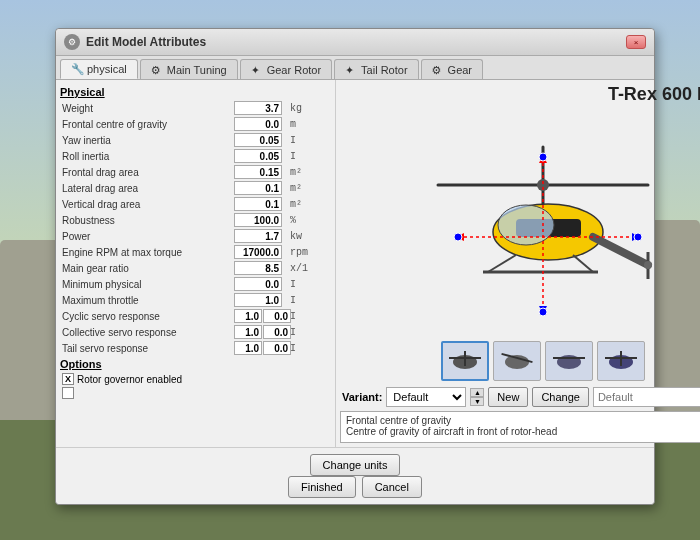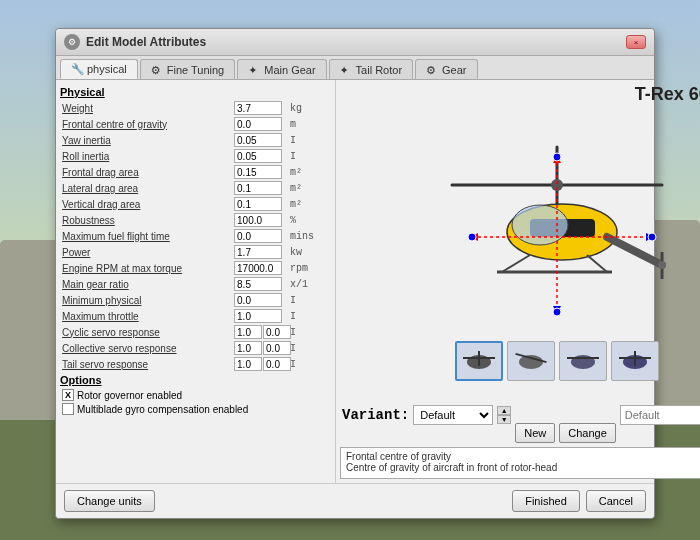--- a/index.html
+++ b/index.html
@@ -161,38 +161,38 @@
       border-collapse: collapse;
     }
     .attr-table td {
       padding: 1px 2px;
       font-size: 10px;
       color: #222;
     }
     .attr-table .label-cell {
       width: 160px;
       color: #333;
-      text-decoration: underline;
     }
     .attr-table .value-cell {
       width: 50px;
     }
     .attr-table .unit-cell {
       width: 40px;
       color: #555;
       font-family: Liberation Mono, monospace;
     }
     .value-input {
       width: 48px;
       height: 14px;
       border: 1px solid #aaa;
       background: white;
       font-size: 10px;
       padding: 0 2px;
-      text-align: left;
+      text-align: right;
+      font-weight: bold;
     }
 
     
     .right-panel {
       flex: 1;
       display: flex;
       flex-direction: column;
       align-items: center;
       padding: 4px;
     }
@@ -249,23 +249,22 @@
     
     .variant-row {
       display: flex;
       align-items: center;
       gap: 4px;
       margin-top: 6px;
       width: 100%;
       padding: 0 2px;
     }
     .variant-label {
-      font-size: 14px;
+      font-size: 11px;
       font-weight: bold;
-      font-family: Liberation Mono, monospace;
     }
     .variant-select {
       height: 20px;
       font-size: 11px;
       border: 1px solid #aaa;
       background: white;
       padding: 0 2px;
       width: 80px;
     }
     .variant-spinner {
@@ -285,21 +284,20 @@
       font-size: 7px;
     }
     .small-btn {
       height: 20px;
       padding: 0 8px;
       border: 1px solid #888;
       background: linear-gradient(180deg, #f5f5f5, #e0e0e0);
       cursor: pointer;
       font-size: 11px;
       border-radius: 2px;
-      margin-top: 36px;
     }
     .default-input {
       flex: 1;
       height: 20px;
       border: 1px solid #aaa;
       background: white;
       font-size: 11px;
       padding: 0 4px;
     }
 
@@ -317,20 +315,21 @@
 
     
     .dialog-footer {
       border-top: 1px solid #ccc;
       padding: 6px 8px;
       display: flex;
       justify-content: space-between;
       align-items: center;
       background: #f0f0f0;
       border-radius: 0 0 4px 4px;
+      flex-direction: column;
     }
     .footer-btn {
       height: 22px;
       padding: 0 12px;
       border: 1px solid #888;
       background: linear-gradient(180deg, #f8f8f8, #ddd);
       cursor: pointer;
       font-size: 11px;
       border-radius: 3px;
     }
@@ -374,25 +373,25 @@
     <div class="close-btn">×</div>
   </div>
 
   <div class="tabs">
     <div class="tab active">
       <span class="tab-icon">🔧</span>
       <span>physical</span>
     </div>
     <div class="tab">
       <span class="tab-icon">⚙</span>
-      <span>Fine Tuning</span>
+      <span>Main Tuning</span>
     </div>
     <div class="tab">
       <span class="tab-icon">✦</span>
-      <span>Main Gear</span>
+      <span>Gear Rotor</span>
     </div>
     <div class="tab">
       <span class="tab-icon">✦</span>
       <span>Tail Rotor</span>
     </div>
     <div class="tab">
       <span class="tab-icon">⚙</span>
       <span>Gear</span>
     </div>
   </div>
@@ -437,25 +436,20 @@
         <tr>
           <td class="label-cell">Vertical drag area</td>
           <td class="value-cell"><input class="value-input" type="text" value="0.1" style=""></td>
           <td class="unit-cell">m²</td>
         </tr>
         <tr>
           <td class="label-cell">Robustness</td>
           <td class="value-cell"><input class="value-input" type="text" value="100.0" style=""></td>
           <td class="unit-cell">%</td>
         </tr>
-        <tr>
-          <td class="label-cell">Maximum fuel flight time</td>
-          <td class="value-cell"><input class="value-input" type="text" value="0.0" style=""></td>
-          <td class="unit-cell">mins</td>
-        </tr>
       </tbody>
         </table>
 
       <table class="attr-table">
         <tbody>
             <tr>
           <td class="label-cell">Power</td>
           <td class="value-cell"><input class="value-input" type="text" value="1.7" style=""></td>
           <td class="unit-cell">kw</td>
         </tr>
@@ -506,21 +500,20 @@
       </tbody>
         </table>
 
       <div class="section-header">Options</div>
       <div class="checkbox-row">
         <div class="checkbox-x">X</div>
         <span>Rotor governor enabled</span>
       </div>
       <div class="checkbox-row">
         <div class="checkbox-x"></div>
-        <span>Multiblade gyro compensation enabled</span>
       </div>
 
     </div>
 
     <div class="right-panel">
 
       <div class="model-name">T-Rex 600 Nitro</div>
 
       <div class="helicopter-area">
         <svg class="heli-svg" viewBox="0 0 270 210">

